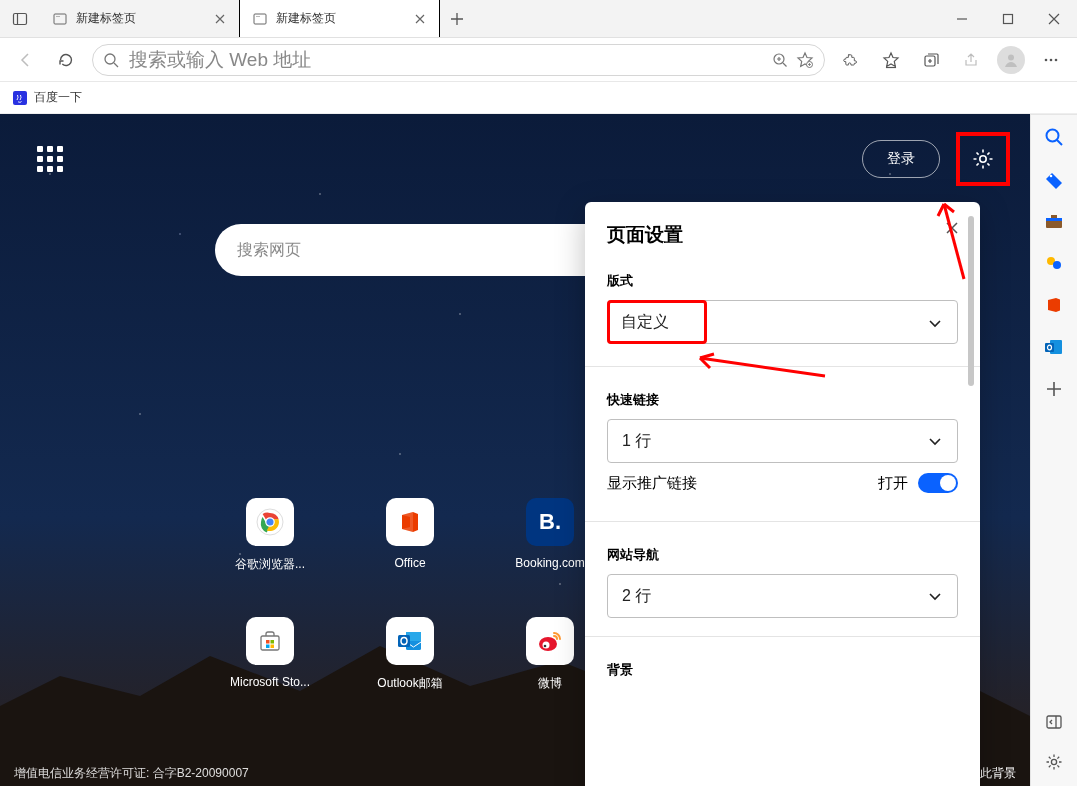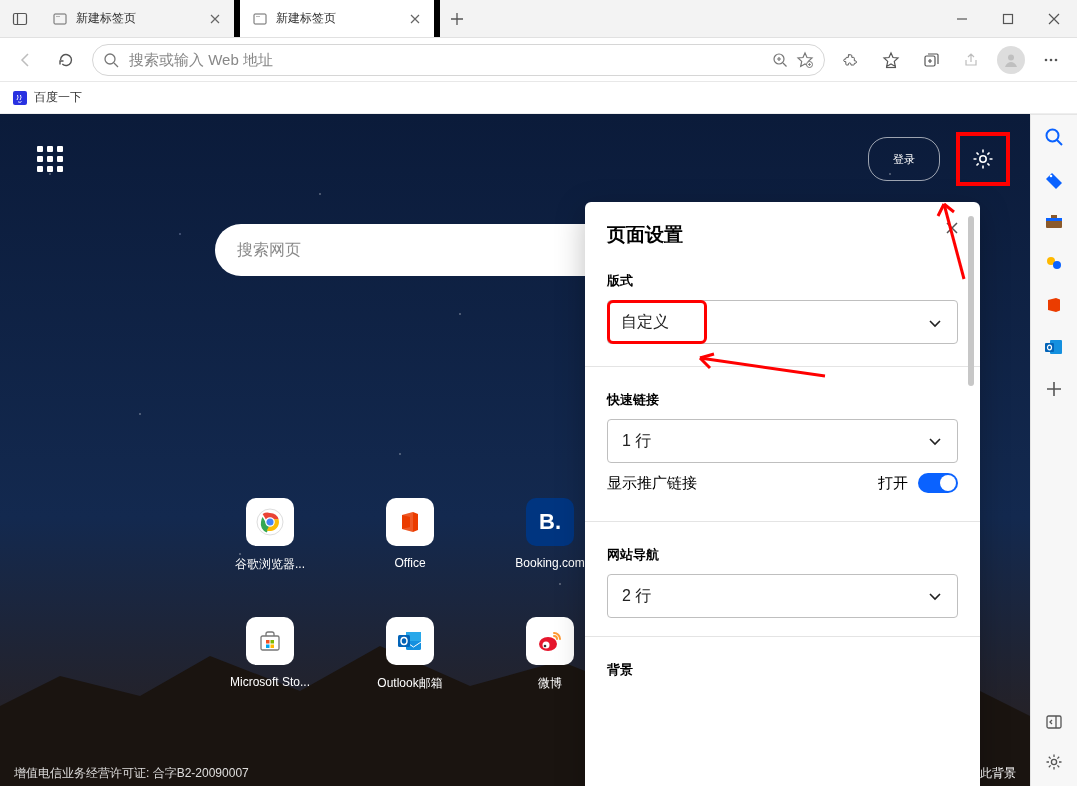--- a/index.html
+++ b/index.html
@@ -2,53 +2,53 @@
 <html><head>
 <meta charset="utf-8">
 <style>
   html,body{margin:0;padding:0;width:1077px;height:786px;font-family:"Microsoft YaHei","Segoe UI",Arial,sans-serif;overflow:hidden;background:#fff;color:#000;}
   *{box-sizing:border-box;}
   svg{display:block;}
   
   .titlebar{height:38px;display:flex;align-items:stretch;background:#f3f3f3;border-bottom:1px solid #e1e1e1;}
   .tb-left{display:flex;align-items:center;padding:0 6px;gap:6px;}
   .tb-icon{width:28px;height:28px;display:flex;align-items:center;justify-content:center;border-radius:4px;color:#555;}
-  .tab{display:flex;align-items:center;height:100%;padding:0 10px 0 12px;gap:8px;border-right:6px solid #000000;min-width:200px;max-width:240px;font-size:12px;color:#333;background:#f3f3f3;}
+  .tab{display:flex;align-items:center;height:100%;padding:0 10px 0 12px;gap:8px;border-right:1px solid #000000;min-width:200px;max-width:240px;font-size:12px;color:#333;background:#f3f3f3;}
   .tab.active{background:#fff;}
   .tab .tab-ico{width:16px;height:16px;display:flex;align-items:center;justify-content:center;color:#666;}
   .tab .tab-title{flex:1;white-space:nowrap;overflow:hidden;text-overflow:ellipsis;}
   .tab .tab-close{width:18px;height:18px;display:flex;align-items:center;justify-content:center;color:#666;border-radius:3px;}
   .newtab{width:34px;display:flex;align-items:center;justify-content:center;color:#555;}
   .wincontrols{margin-left:auto;display:flex;}
   .wincontrols div{width:46px;display:flex;align-items:center;justify-content:center;color:#555;}
   
   .toolbar{height:44px;display:flex;align-items:center;padding:0 8px;gap:4px;border-bottom:1px solid #e8e8e8;}
   .tbtn{width:36px;height:36px;display:flex;align-items:center;justify-content:center;color:#555;border-radius:4px;}
   .tbtn.disabled{color:#bdbdbd;}
   .addr{flex:1;height:32px;border:1px solid #d6d6d6;border-radius:16px;display:flex;align-items:center;padding:0 10px;gap:8px;margin:0 4px;}
-  .addr input{flex:1;border:none;outline:none;font-size:15px;background:transparent;color:#4c1d95;}
+  .addr input{flex:1;border:none;outline:none;font-size:19px;background:transparent;color:#4c1d95;}
   .addr input::placeholder{color:#888;}
   .addr .aicon{color:#777;display:flex;align-items:center;}
   .avatar{width:28px;height:28px;border-radius:50%;background:#ddd;display:flex;align-items:center;justify-content:center;color:#888;}
   
   .favbar{height:32px;display:flex;align-items:center;padding:0 12px;gap:6px;font-size:12px;color:#333;border-bottom:1px solid #eee;}
   .favicon{width:16px;height:16px;display:flex;align-items:center;justify-content:center;color:#2932E1;}
   
   .content-row{display:flex;height:672px;}
   .siderail{width:47px;background:#f7f7f7;border-left:1px solid #e5e5e5;border-top:1px solid #e5e5e5;display:flex;flex-direction:column;align-items:center;padding-top:10px;gap:18px;position:relative;}
   .rail-ico{width:24px;height:24px;display:flex;align-items:center;justify-content:center;font-size:16px;}
   .rail-bottom{position:absolute;bottom:12px;display:flex;flex-direction:column;gap:16px;align-items:center;}
   
   .ntp{flex:1;position:relative;overflow:hidden;background:linear-gradient(to bottom,#0b1b3a 0%,#13294f 60%,#2b1f1a 100%);}
   .stars{position:absolute;inset:0;background-image:radial-gradient(1px 1px at 50px 60px,#fff,transparent),radial-gradient(1px 1px at 180px 120px,#cfd8ff,transparent),radial-gradient(1px 1px at 320px 80px,#fff,transparent),radial-gradient(1px 1px at 460px 200px,#fff,transparent),radial-gradient(1px 1px at 610px 90px,#dfe6ff,transparent),radial-gradient(1px 1px at 760px 170px,#fff,transparent),radial-gradient(1px 1px at 890px 60px,#fff,transparent),radial-gradient(1px 1px at 140px 300px,#fff,transparent),radial-gradient(1px 1px at 400px 340px,#fff,transparent),radial-gradient(1px 1px at 700px 310px,#fff,transparent),radial-gradient(1px 1px at 240px 440px,#fff,transparent),radial-gradient(1px 1px at 560px 470px,#fff,transparent);opacity:.85;}
   .mountain{position:absolute;bottom:0;left:0;right:0;height:180px;}
   .ntp-top{position:absolute;top:18px;left:30px;right:20px;display:flex;align-items:center;}
   .apps-btn{width:40px;height:40px;display:grid;grid-template-columns:repeat(3,6px);grid-template-rows:repeat(3,6px);gap:4px;align-content:center;justify-content:center;}
   .apps-btn span{background:#fff;border-radius:1px;}
-  .login-btn{margin-left:auto;height:44px;padding:0 24px;border:1px solid rgba(255,255,255,.6);border-radius:19px;color:#fff;font-size:11px;display:flex;align-items:center;}
+  .login-btn{margin-left:auto;height:38px;padding:0 24px;border:1px solid rgba(255,255,255,.6);border-radius:19px;color:#fff;font-size:14px;display:flex;align-items:center;}
   .gear-wrap{width:54px;height:54px;border:4px solid #ff0000;margin-left:16px;display:flex;align-items:center;justify-content:center;color:#fff;position:relative;}
   .ntp-search{position:absolute;top:110px;left:50%;transform:translateX(-50%);width:600px;height:52px;background:#fff;border-radius:26px;display:flex;align-items:center;padding:0 22px;color:#8a8a8a;font-size:16px;}
   .tiles{position:absolute;top:384px;left:200px;display:grid;grid-template-columns:repeat(3,140px);grid-template-rows:repeat(2,auto);gap:44px 0;justify-items:center;}
   .tile{display:flex;flex-direction:column;align-items:center;gap:10px;color:#fff;font-size:12px;}
   .tile .box{width:48px;height:48px;border-radius:10px;background:#fff;display:flex;align-items:center;justify-content:center;font-size:22px;font-weight:bold;color:#333;}
   .tile .label{max-width:110px;white-space:nowrap;overflow:hidden;text-overflow:ellipsis;text-align:center;}
   .footer{position:absolute;bottom:4px;left:14px;right:14px;display:flex;align-items:center;color:#fff;font-size:12px;}
   .footer .licence{opacity:.85;}
   .footer .right{margin-left:auto;display:flex;align-items:center;gap:24px;}
   .watermark{position:absolute;bottom:14px;right:80px;color:#fff;font-size:22px;font-weight:bold;display:flex;align-items:center;gap:15px;opacity:.9;}
@@ -368,21 +368,21 @@
       </div>
       <h2>页面设置</h2>
 
       <div class="section-label">版式</div>
       <div class="select-wrap">
         <div class="select-full">
           <svg class="chev" style="position:absolute;right:14px;top:14px" width="16" height="16" viewBox="0 0 16 16">
               <path d="M3 6l5 5 5-5" fill="none" stroke="#222" stroke-width="1.6"></path>
             </svg>
         </div>
-        <div class="select hl" style="position:absolute;top:0;left:0;border-radius:6px;">
+        <div class="select hl" style="position:absolute;top:0;left:0;">
           <span>自定义</span>
         </div>
       </div>
 
       <div class="divider"></div>
 
       <div class="section-label">快速链接</div>
       <div class="select">
         <span>1 行</span>
         <svg class="chev" width="16" height="16" viewBox="0 0 16 16">

